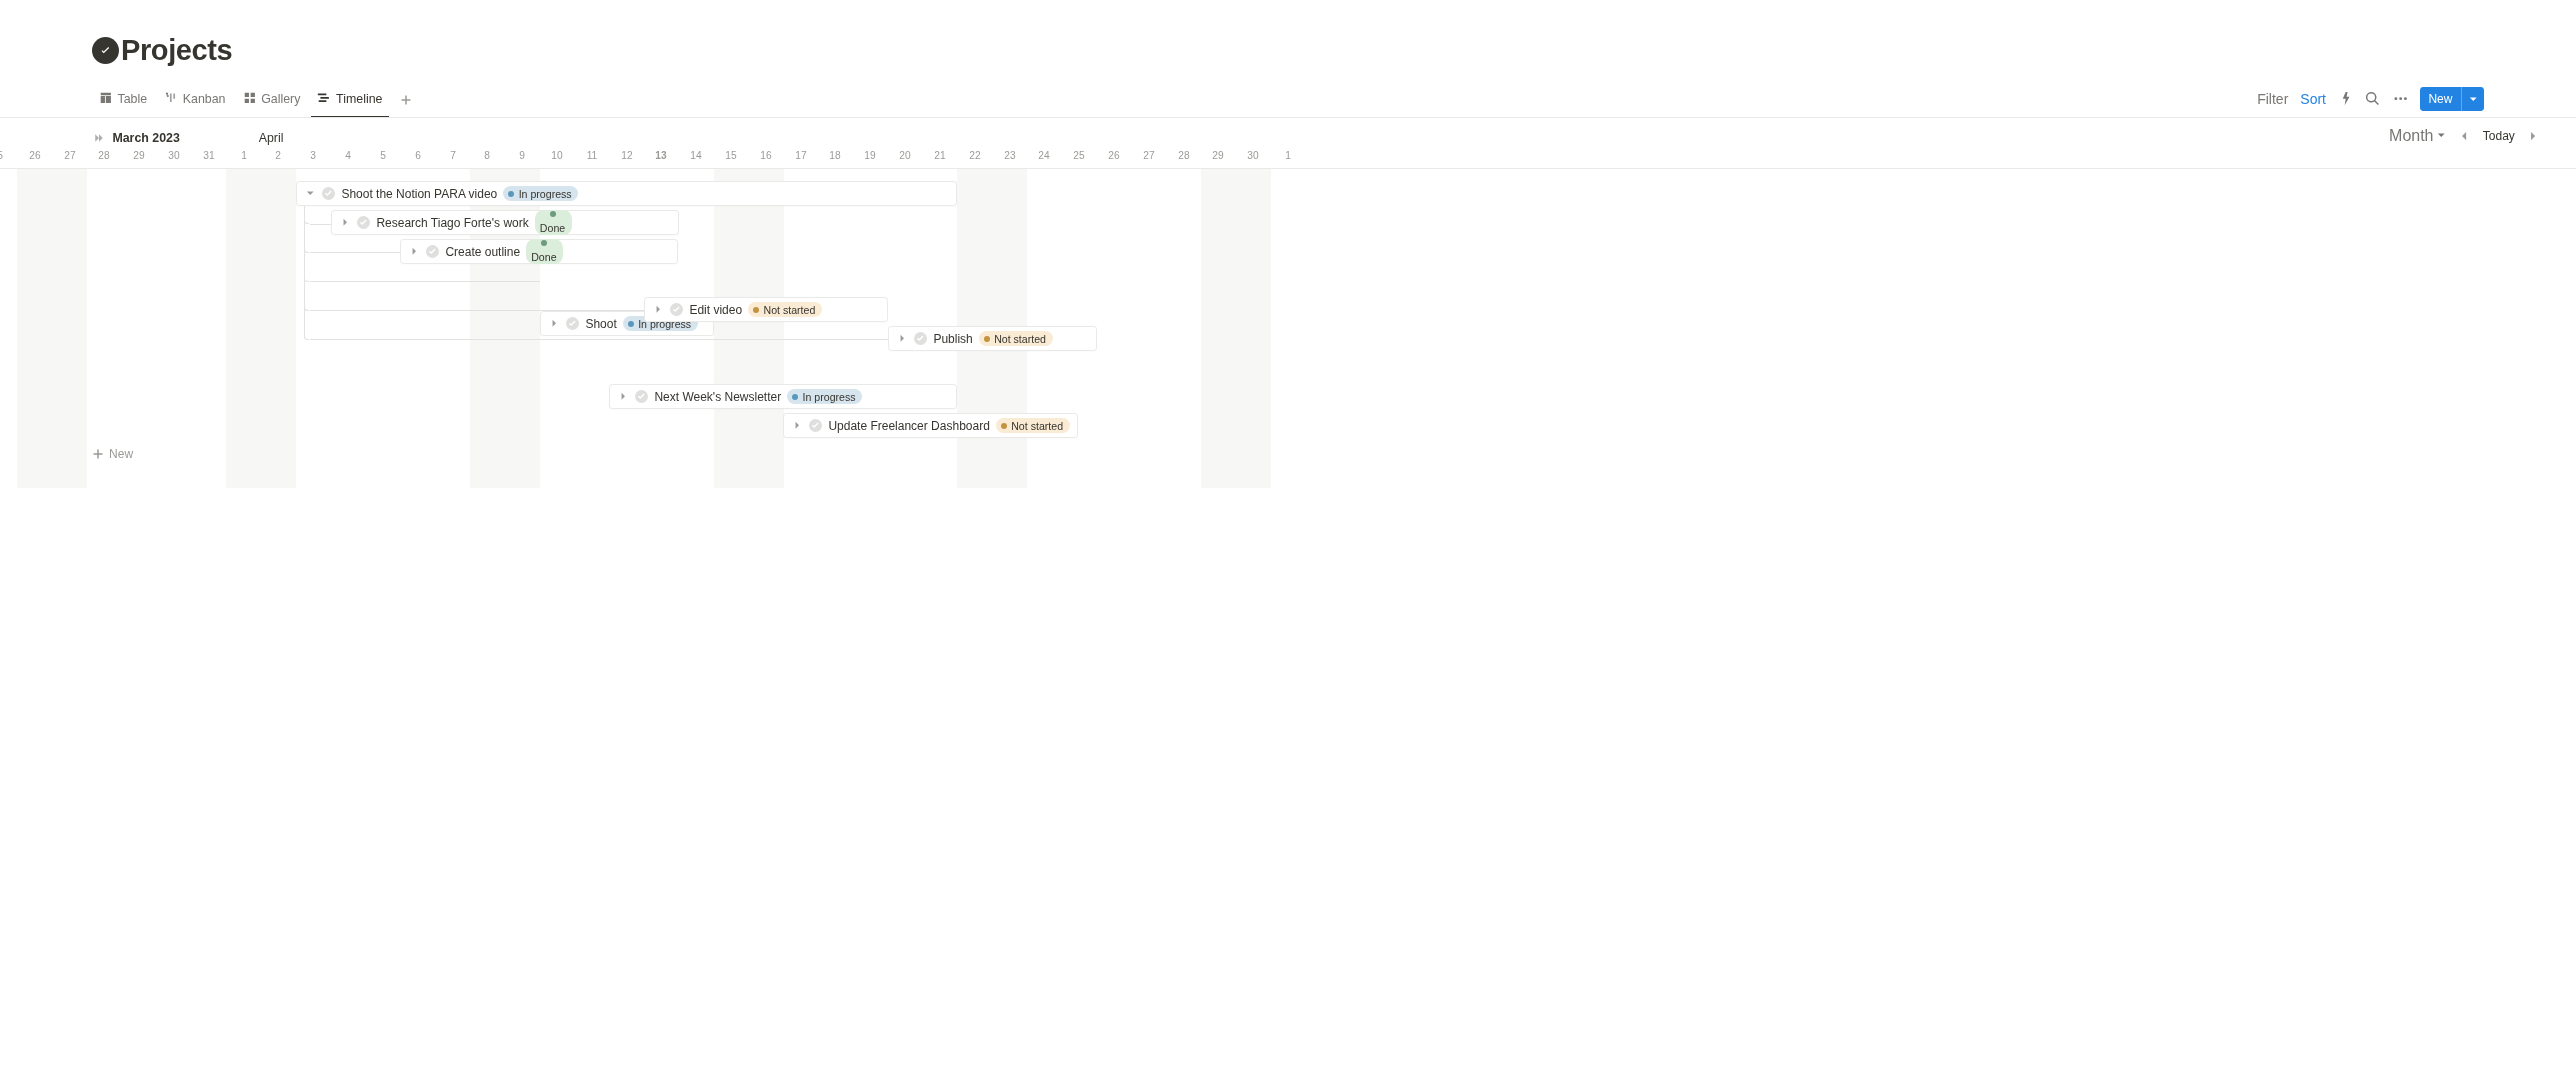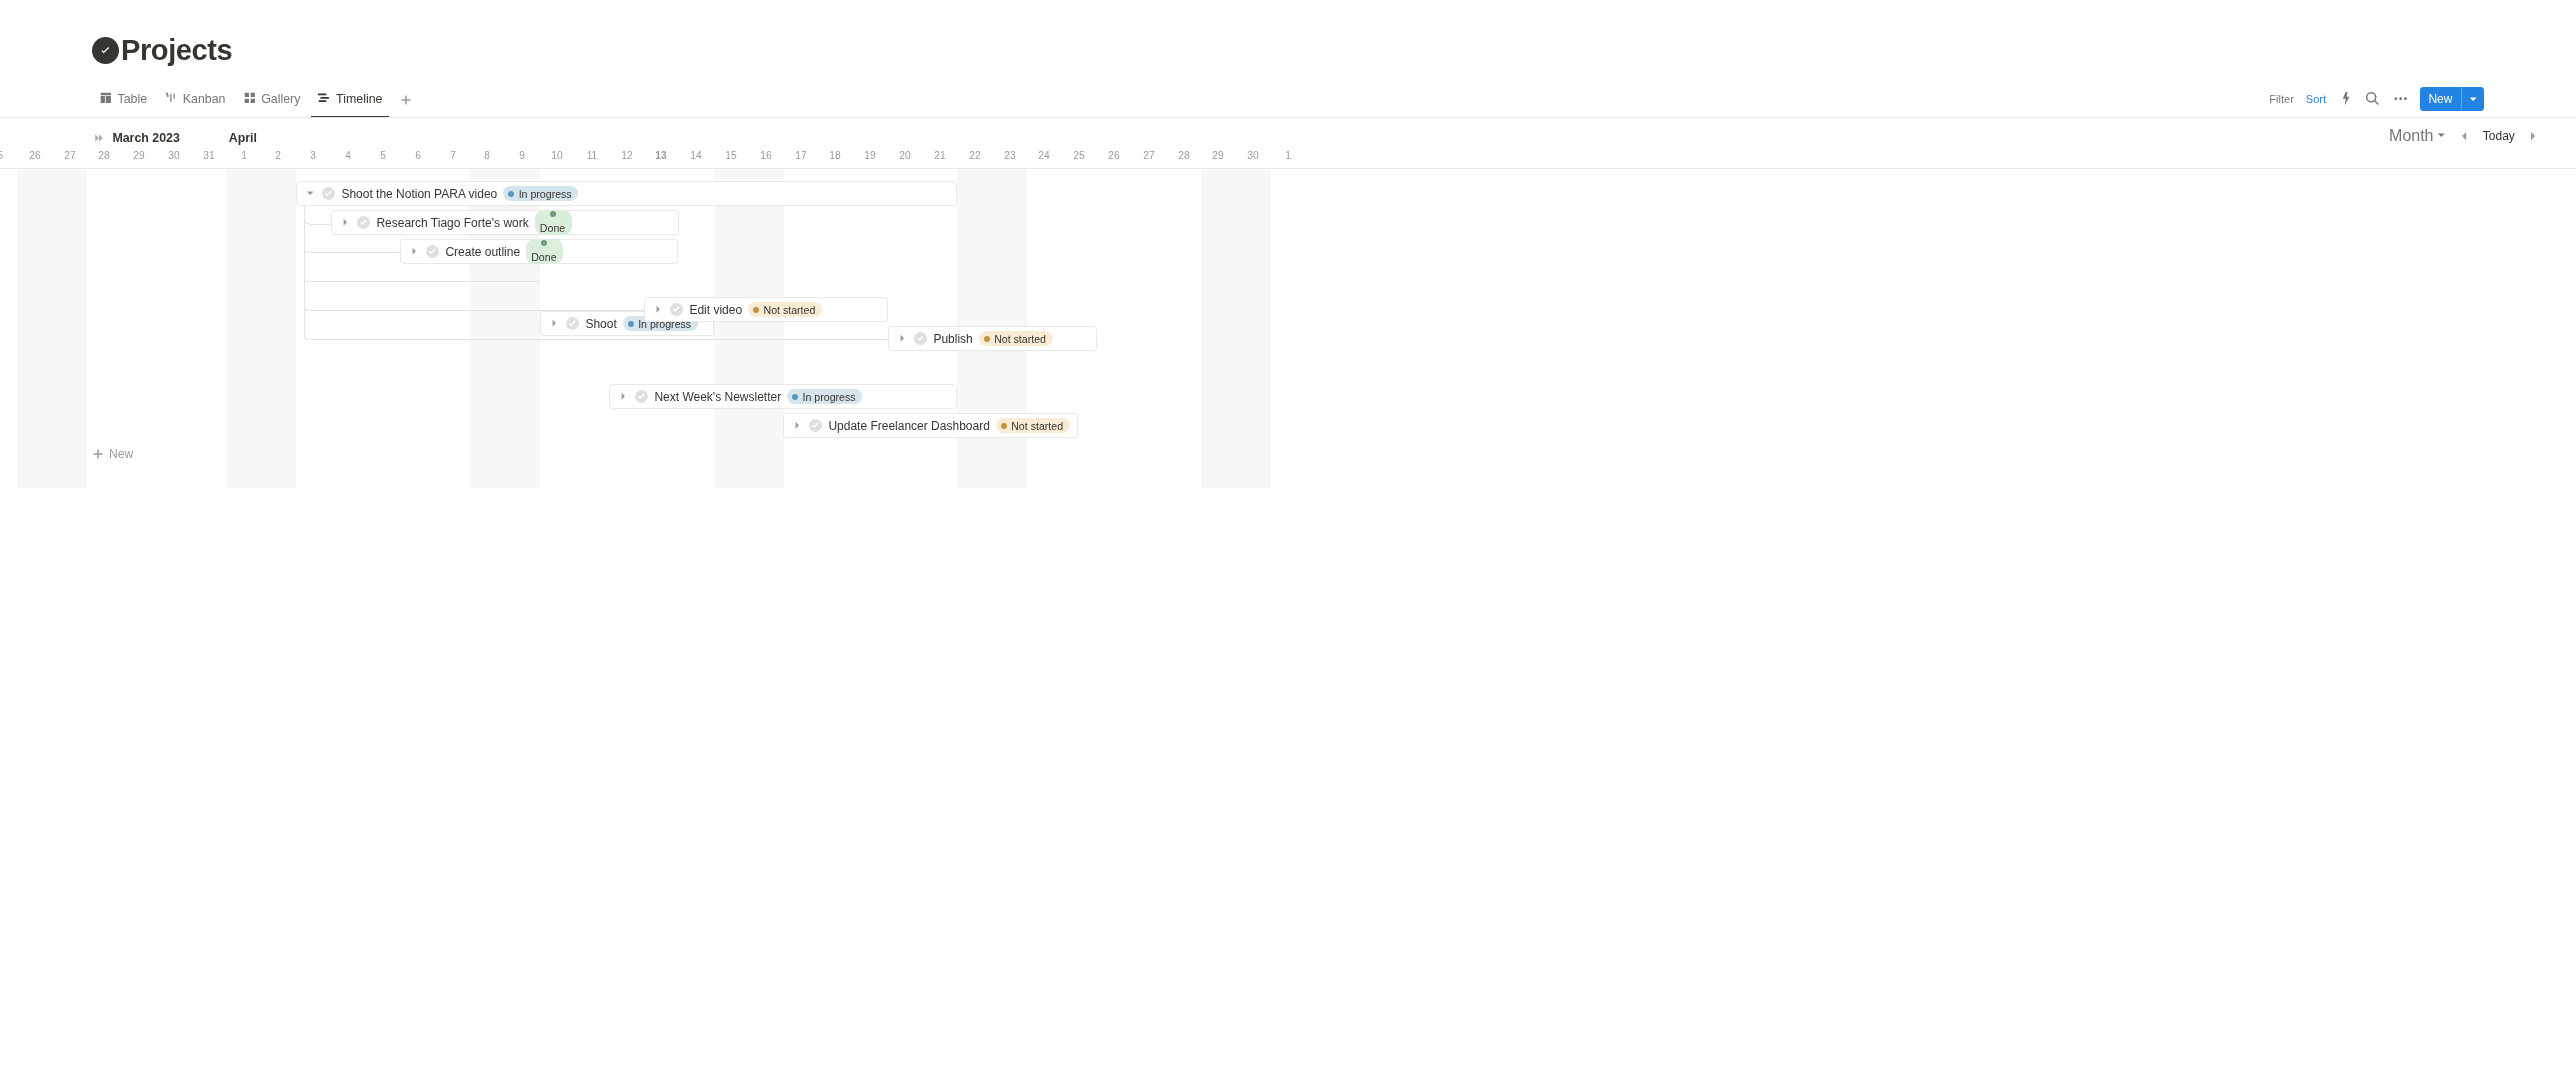--- a/index.html
+++ b/index.html
@@ -13,35 +13,35 @@
 .header-title { font-size: 29px; font-weight: 700; letter-spacing: -0.4px; }
 
 .tabs-row { display: flex; align-items: center; padding: 19px 92px 0; border-bottom: 0.9px solid #e9e9e7; }
 .tabs-left { display: flex; align-items: center; gap: 3.4px; }
 .tab { display: flex; align-items: center; gap: 5.1px; padding: 5.1px 6.8px 8.5px; color: #787774; cursor: pointer; border-bottom: 1.7px solid transparent; font-size: 12.4px; }
 .tab.active { color: #37352f; border-bottom-color: #37352f; font-weight: 500; }
 .tab svg { width: 13.6px; height: 13.6px; fill: currentColor; }
 .tab-add { width: 20.4px; height: 20.4px; display: flex; align-items: center; justify-content: center; color: #9b9a97; cursor: pointer; margin-left: 3.4px; margin-bottom: 3.4px; }
 
 .tabs-right { margin-left: auto; display: flex; align-items: center; gap: 12px; padding-bottom: 5.1px; }
-.toolbar-text { color: #787774; cursor: pointer; font-size: 11px; }
+.toolbar-text { color: #787774; cursor: pointer; font-size: 14px; }
 .toolbar-text.sort { color: #2383e2; }
 .toolbar-icon { width: 15.3px; height: 15.3px; color: #787774; cursor: pointer; display: flex; align-items: center; justify-content: center; }
 .toolbar-icon svg { width: 15.3px; height: 15.3px; fill: currentColor; }
 .new-btn { background: #2383e2; color: #fff; border-radius: 3.4px; display: flex; align-items: center; overflow: hidden; cursor: pointer; height: 24px; }
 .new-btn-label { padding: 0 8.5px; font-weight: 500; font-size: 12px; }
 .new-btn-caret { padding: 0 6.8px; border-left: 0.9px solid rgba(255,255,255,0.3); height: 100%; display: flex; align-items: center; }
 .new-btn-caret svg { width: 8.5px; height: 8.5px; fill: #fff; }
 
 .timeline-header { display: flex; align-items: flex-end; padding: 8.5px 0 5.1px 92px; }
 .th-left { display: flex; align-items: center; gap: 6.8px; }
 .th-expand { color: #9b9a97; width: 13.6px; height: 13.6px; display: flex; align-items: center; justify-content: center; cursor: pointer; }
 .th-expand svg { width: 12px; height: 12px; fill: currentColor; }
 .th-month { font-weight: 600; font-size: 12.4px; }
-.th-month2 { font-weight: 700; color: #37352f; margin-left: 42px; font-size: 12.4px; }
+.th-month2 { font-weight: 400; color: #37352f; margin-left: 72px; font-size: 12.4px; }
 .th-right { margin-left: auto; display: flex; align-items: center; gap: 10.2px; padding-right: 34px; }
 .th-scale { display: flex; align-items: center; gap: 3.4px; color: #787774; cursor: pointer; font-size: 16px; }
 .th-scale svg { width: 8.5px; height: 8.5px; fill: currentColor; }
 .th-nav { color: #9b9a97; cursor: pointer; width: 17px; display: flex; align-items: center; justify-content: center; }
 .th-nav svg { width: 10.2px; height: 10.2px; fill: currentColor; }
 .th-today { font-weight: 500; cursor: pointer; font-size: 12px; }
 
 .day-row { position: relative; height: 19px; border-bottom: 0.9px solid #e9e9e7; }
 .day-label { position: absolute; top: 0; font-size: 10.2px; color: #9b9a97; transform: translateX(-50%); }
 

